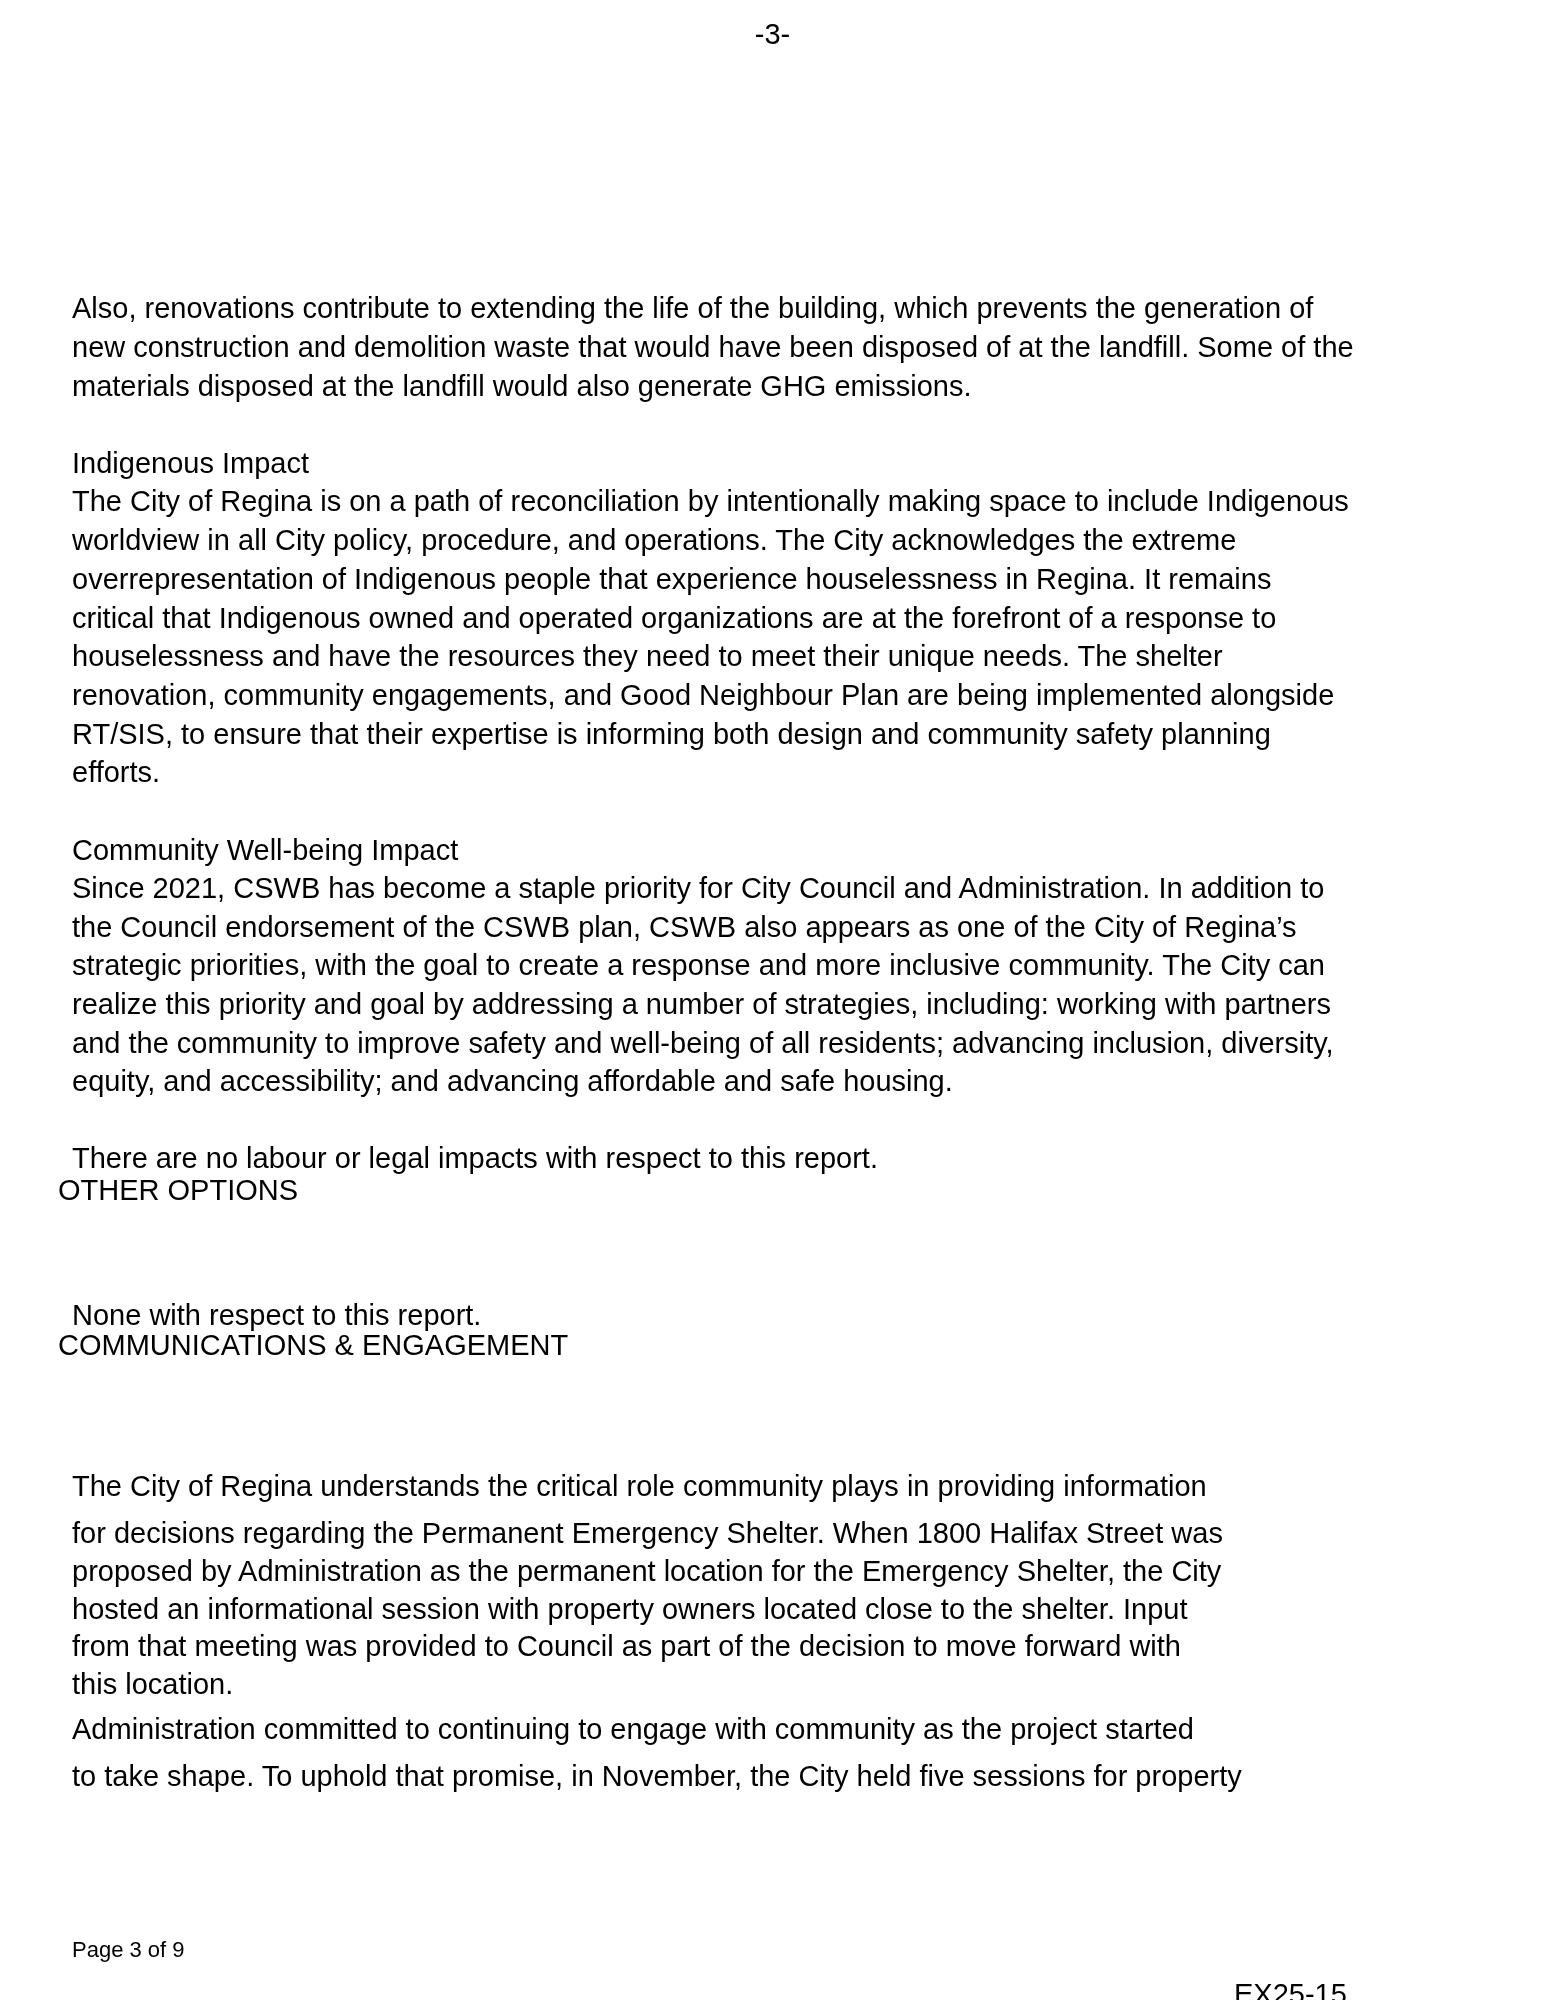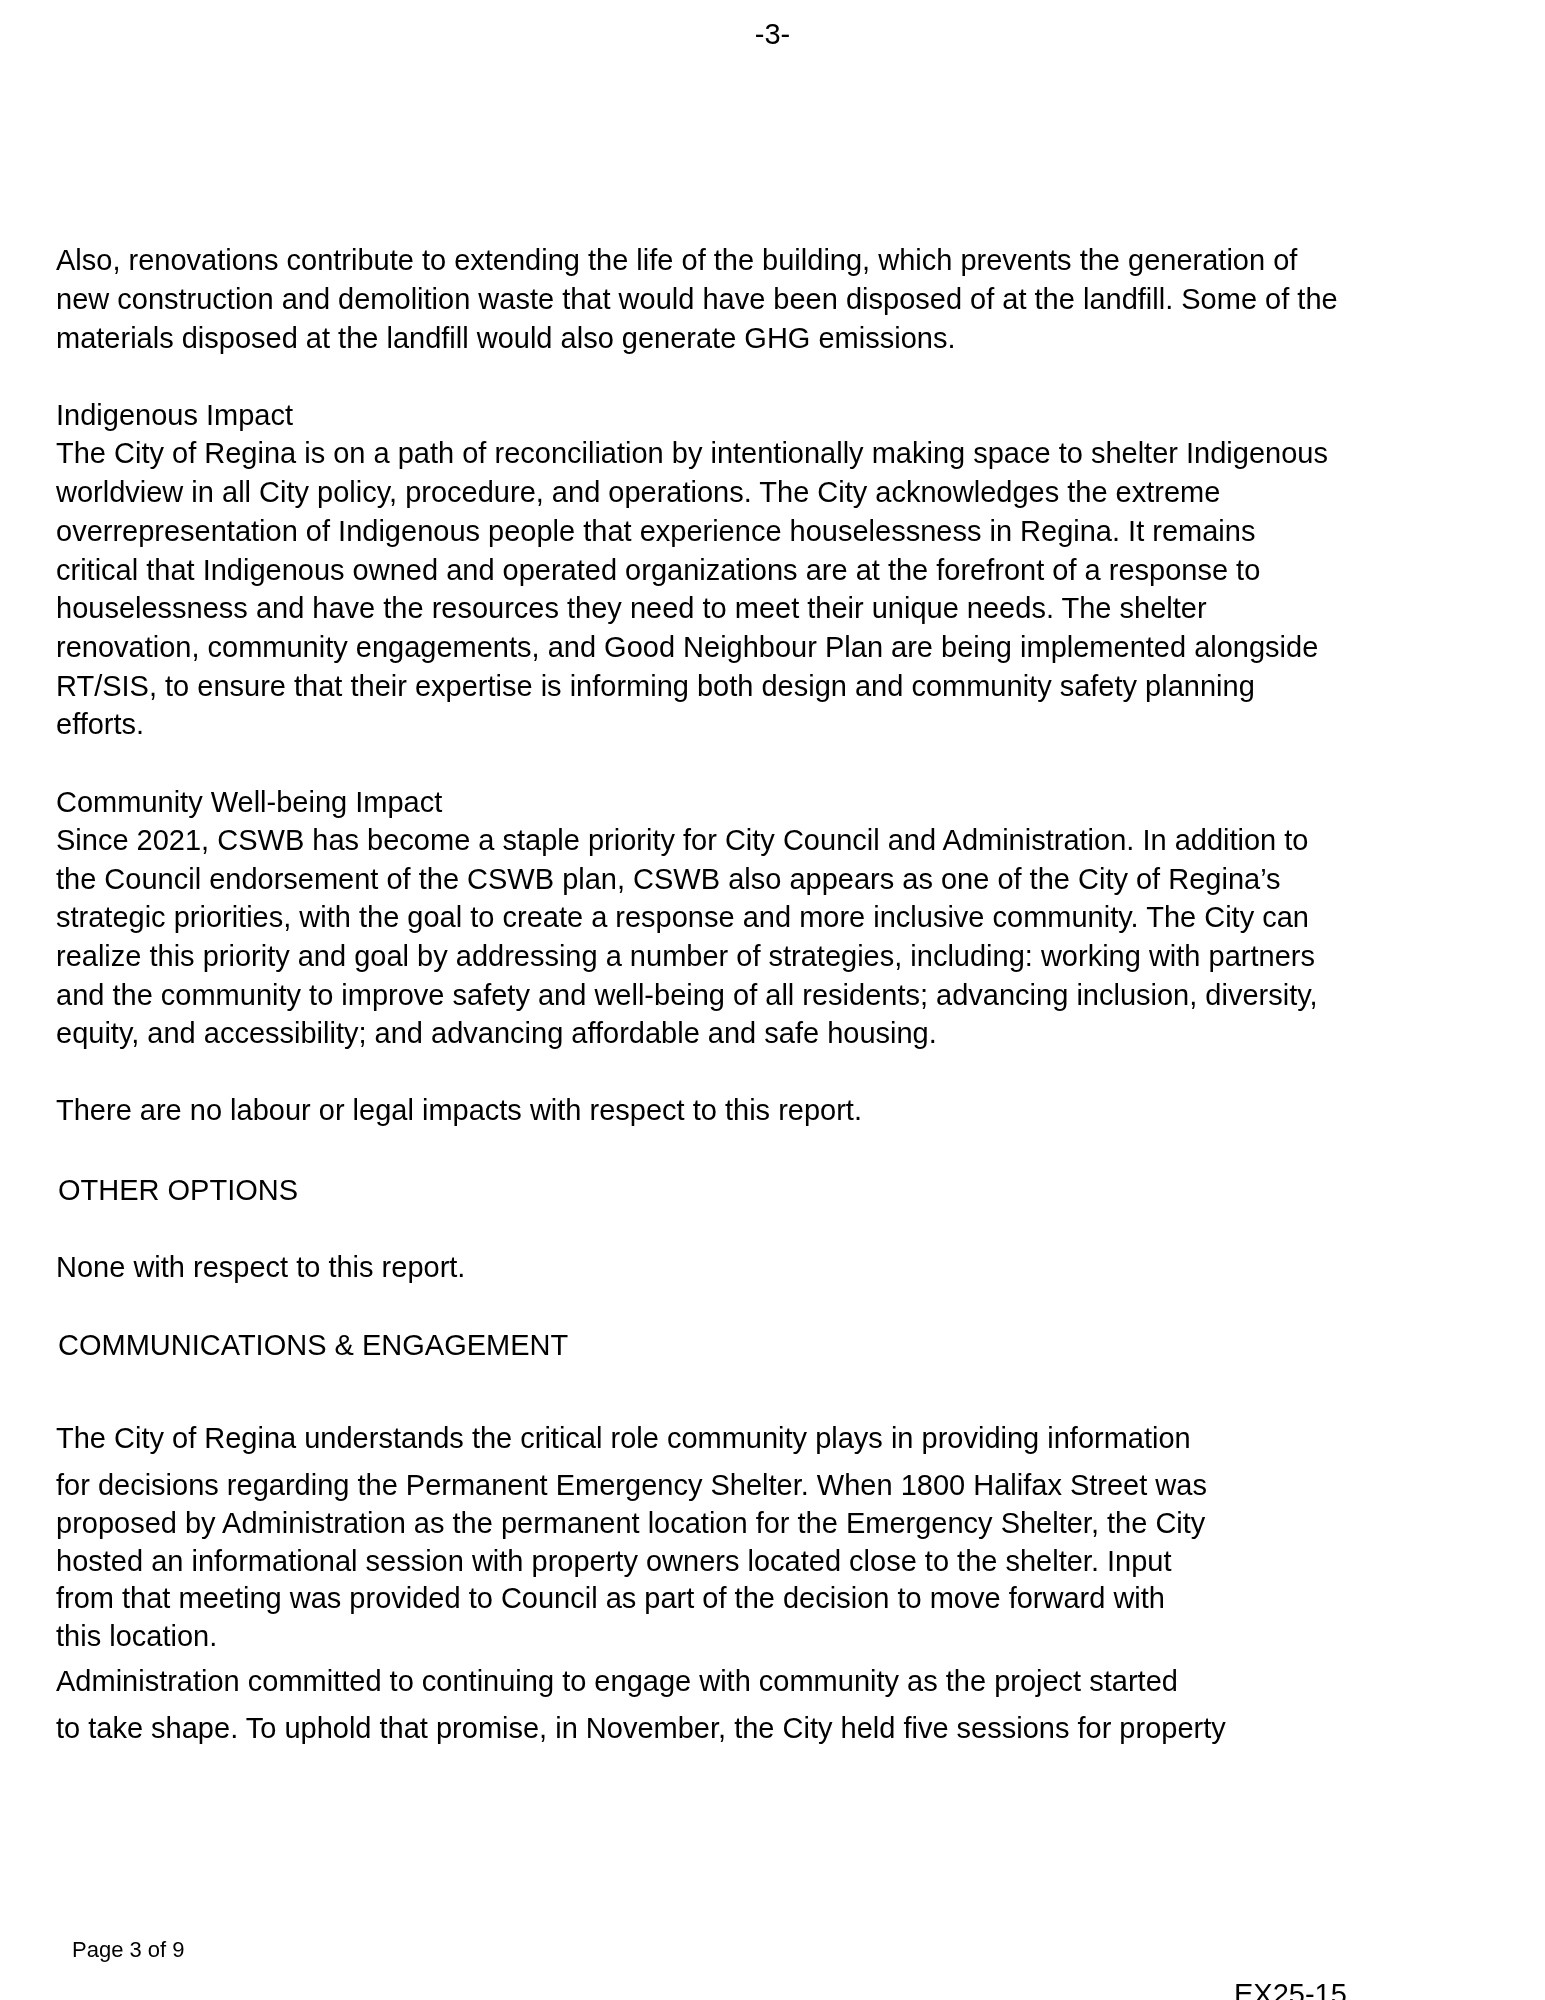--- a/index.html
+++ b/index.html
@@ -1,40 +1,40 @@
 <!DOCTYPE html>
 <html><head>
   <meta charset="utf-8">
   <style>
     html, body { margin: 0; padding: 0; background: #ffffff; }
     body { width: 1545px; height: 2000px; position: relative; overflow: hidden;
            font-family: "Liberation Sans", sans-serif; color: #000000; }
     .ln { position: absolute; white-space: pre; font-size: 29px; line-height: 36px; height: 36px; }
     .b { font-weight: normal; }
-    .body-x { left: 56px; }
+    .body-x { left: 72px; margin-top: 48px; }
     .head-x { left: 58px; }
     #page-num { position: absolute; left: 0; width: 1545px; top: 16px; text-align: center;
                 font-size: 29px; line-height: 36px; }
     #footer-left { position: absolute; left: 72px; top: 1932px; font-size: 22px; line-height: 36px; }
     #footer-right { position: absolute; left: 1234px; top: 1932px; font-size: 29px; line-height: 36px; margin-top: 44px; }
   </style>
 </head>
 <body>
 
 <div id="page-num">-3-</div>
 
 <div>
   <div class="ln body-x" style="top:242px">Also, renovations contribute to extending the life of the building, which prevents the generation of</div>
   <div class="ln body-x" style="top:281px">new construction and demolition waste that would have been disposed of at the landfill. Some of the</div>
   <div class="ln body-x" style="top:320px">materials disposed at the landfill would also generate GHG emissions.</div>
 </div>
 
 <div>
   <div class="ln body-x b" style="top:397px">Indigenous Impact</div>
-  <div class="ln body-x" style="top:435px">The City of Regina is on a path of reconciliation by intentionally making space to shelter Indigenous</div>
+  <div class="ln body-x" style="top:435px">The City of Regina is on a path of reconciliation by intentionally making space to include Indigenous</div>
   <div class="ln body-x" style="top:474px">worldview in all City policy, procedure, and operations. The City acknowledges the extreme</div>
   <div class="ln body-x" style="top:513px">overrepresentation of Indigenous people that experience houselessness in Regina. It remains</div>
   <div class="ln body-x" style="top:552px">critical that Indigenous owned and operated organizations are at the forefront of a response to</div>
   <div class="ln body-x" style="top:590px">houselessness and have the resources they need to meet their unique needs. The shelter</div>
   <div class="ln body-x" style="top:629px">renovation, community engagements, and Good Neighbour Plan are being implemented alongside</div>
   <div class="ln body-x" style="top:668px">RT/SIS, to ensure that their expertise is informing both design and community safety planning</div>
   <div class="ln body-x" style="top:706px">efforts.</div>
 </div>
 
 <div>

